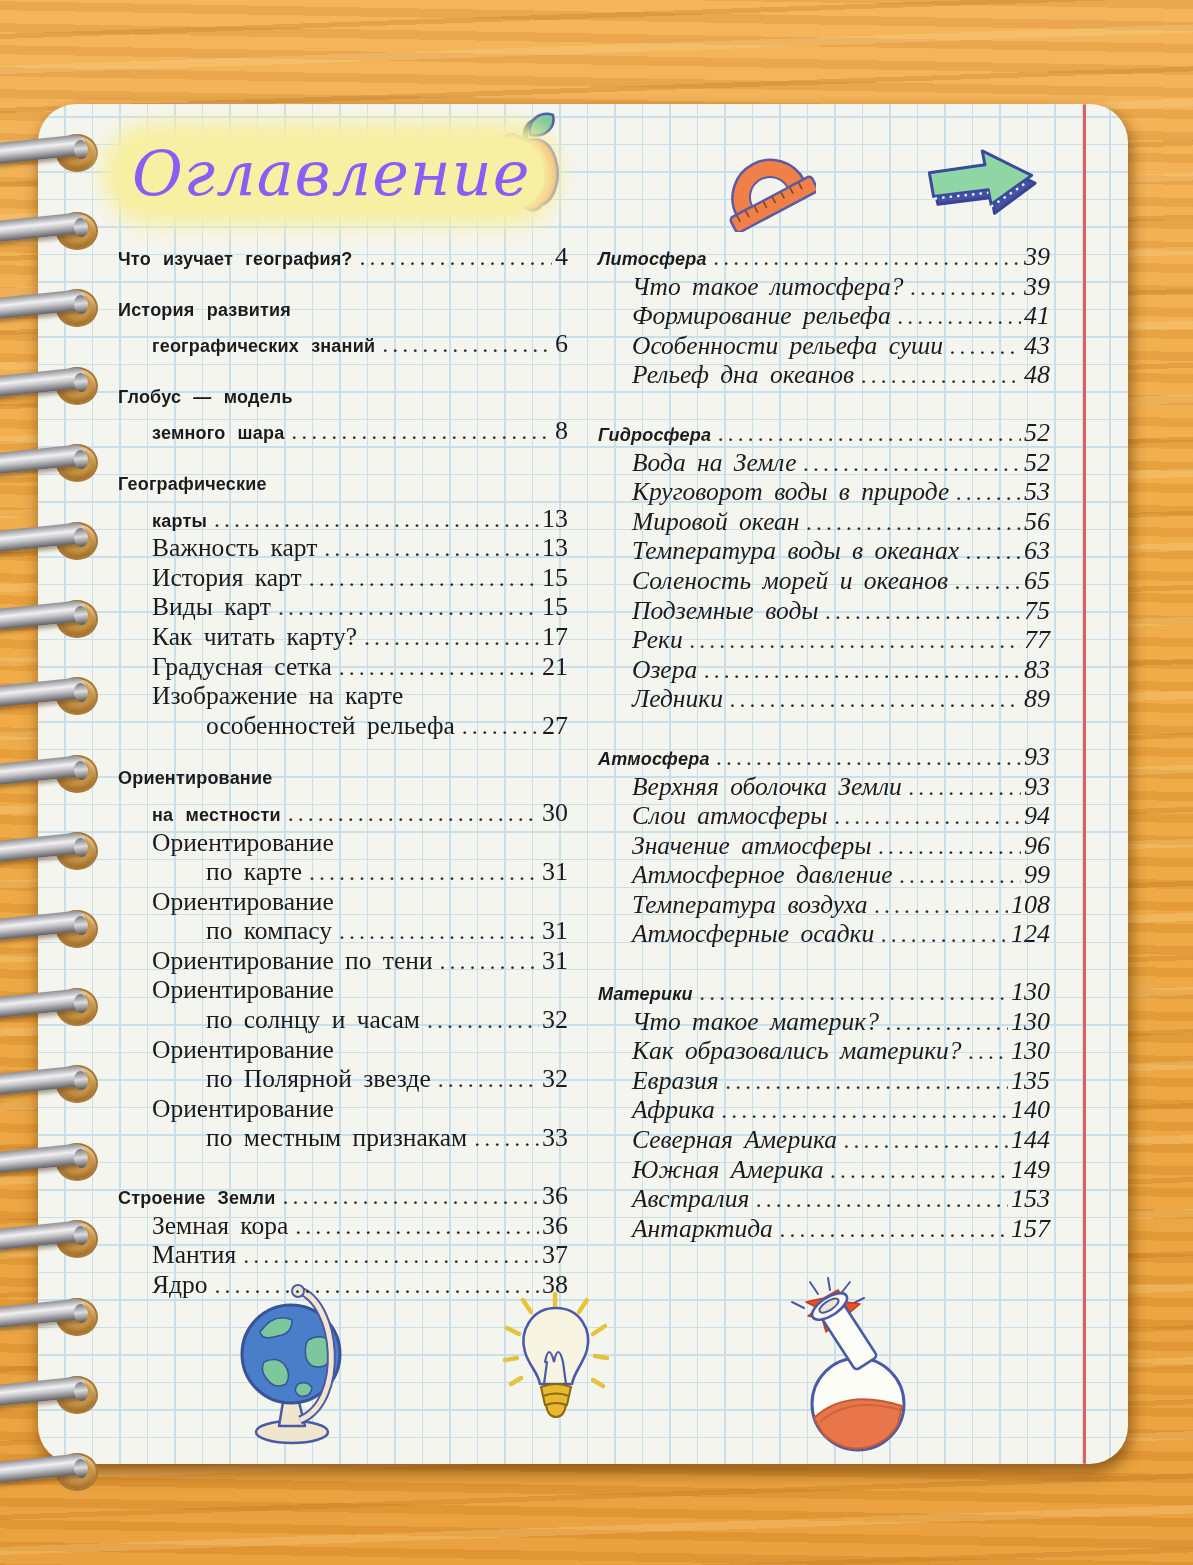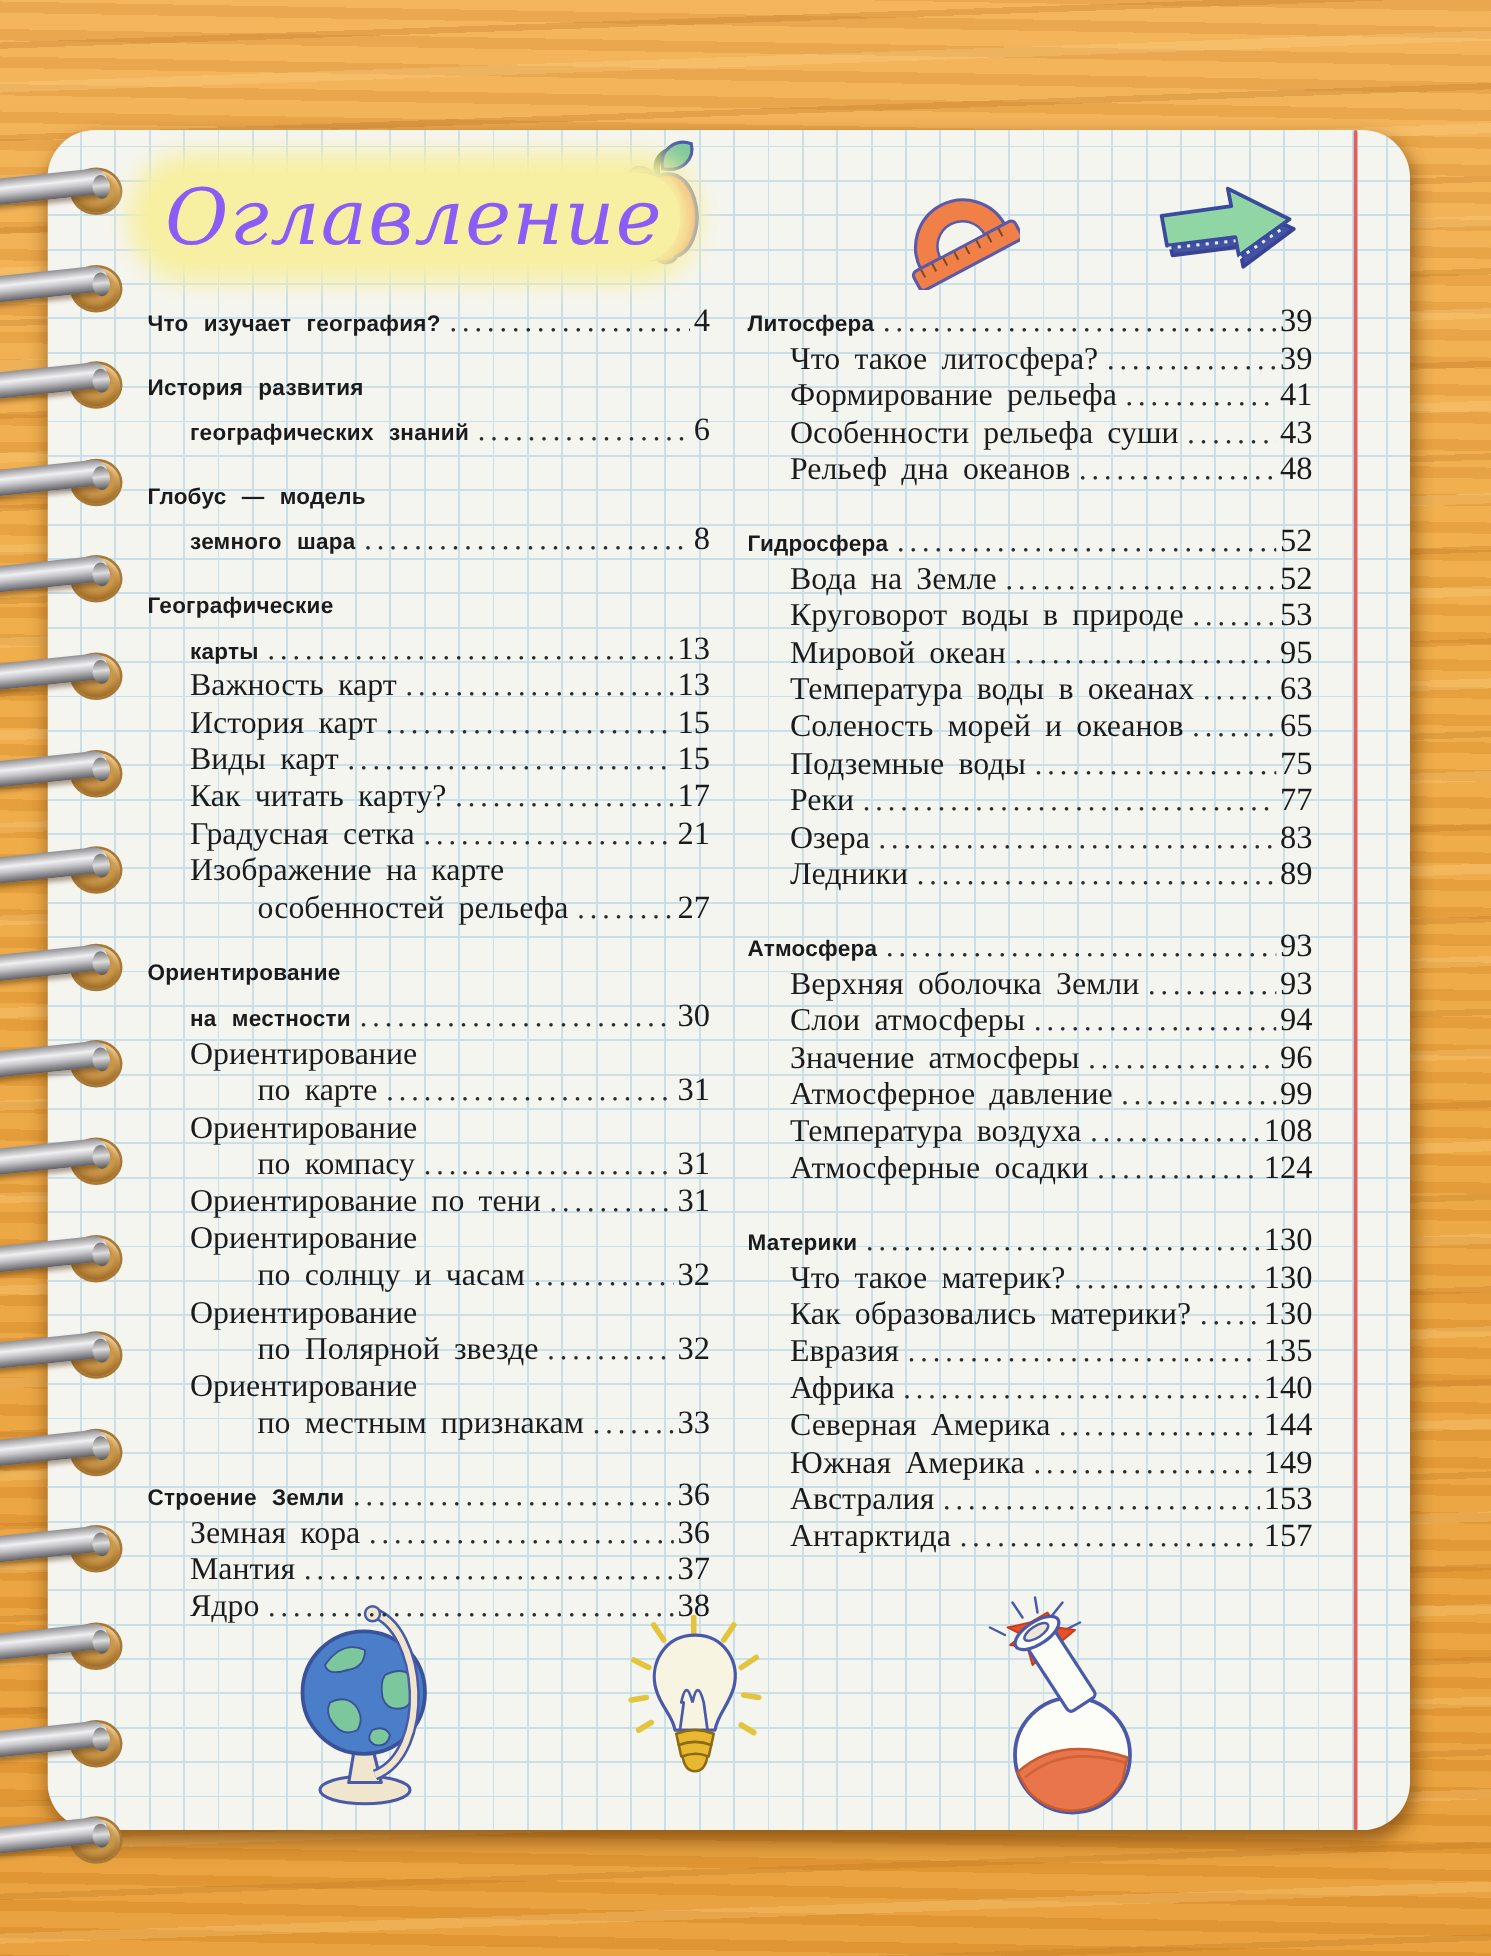--- a/index.html
+++ b/index.html
@@ -57,21 +57,21 @@
     font-style:italic;font-size:62px;line-height:72px;color:#8b5cf6;
     padding:0 14px;border-radius:34px;
     background:#F7EFA2;
     box-shadow:0 0 20px 16px #F7EFA2;
     letter-spacing:1px;
   }
 
   
   .toc-col{position:absolute;top:242px;z-index:2;}
   #toc-left{left:118px;width:450px;}
-  #toc-right{left:598px;width:452px;}
+  #toc-right{left:598px;width:452px;font-style:italic;}
   .toc-row{display:flex;align-items:baseline;height:29.6px;color:#1B1B1D;font-size:25.5px;}
   .toc-row .t{white-space:nowrap;font-family:"Liberation Serif","DejaVu Serif",serif;word-spacing:5px;}
   .toc-row.bold .t{font-family:"Liberation Sans",sans-serif;font-weight:700;font-size:18px;word-spacing:7px;letter-spacing:.2px;}
   .toc-row.ind1{padding-left:34px;}
   .toc-row.ind2{padding-left:88px;}
   .dots{flex:1 1 auto;overflow:hidden;white-space:nowrap;margin:0 3px 0 7px;min-width:10px;
         font-family:"Liberation Serif",serif;font-size:24px;color:#2A2A2C;}
   .dots::after{content:"...................................................................";letter-spacing:4px;}
   .p{font-family:"Liberation Serif","DejaVu Serif",serif;font-size:26px;white-space:nowrap;}
   .toc-gap{height:28px;}
@@ -454,21 +454,21 @@
       <span class="p">52</span>
     </div>
     <div class="toc-row ind1">
       <span class="t">Круговорот воды в природе</span>
       <span class="dots"></span>
       <span class="p">53</span>
     </div>
     <div class="toc-row ind1">
       <span class="t">Мировой океан</span>
       <span class="dots"></span>
-      <span class="p">95</span>
+      <span class="p">56</span>
     </div>
     <div class="toc-row ind1">
       <span class="t">Температура воды в океанах</span>
       <span class="dots"></span>
       <span class="p">63</span>
     </div>
     <div class="toc-row ind1">
       <span class="t">Соленость морей и океанов</span>
       <span class="dots"></span>
       <span class="p">65</span>

